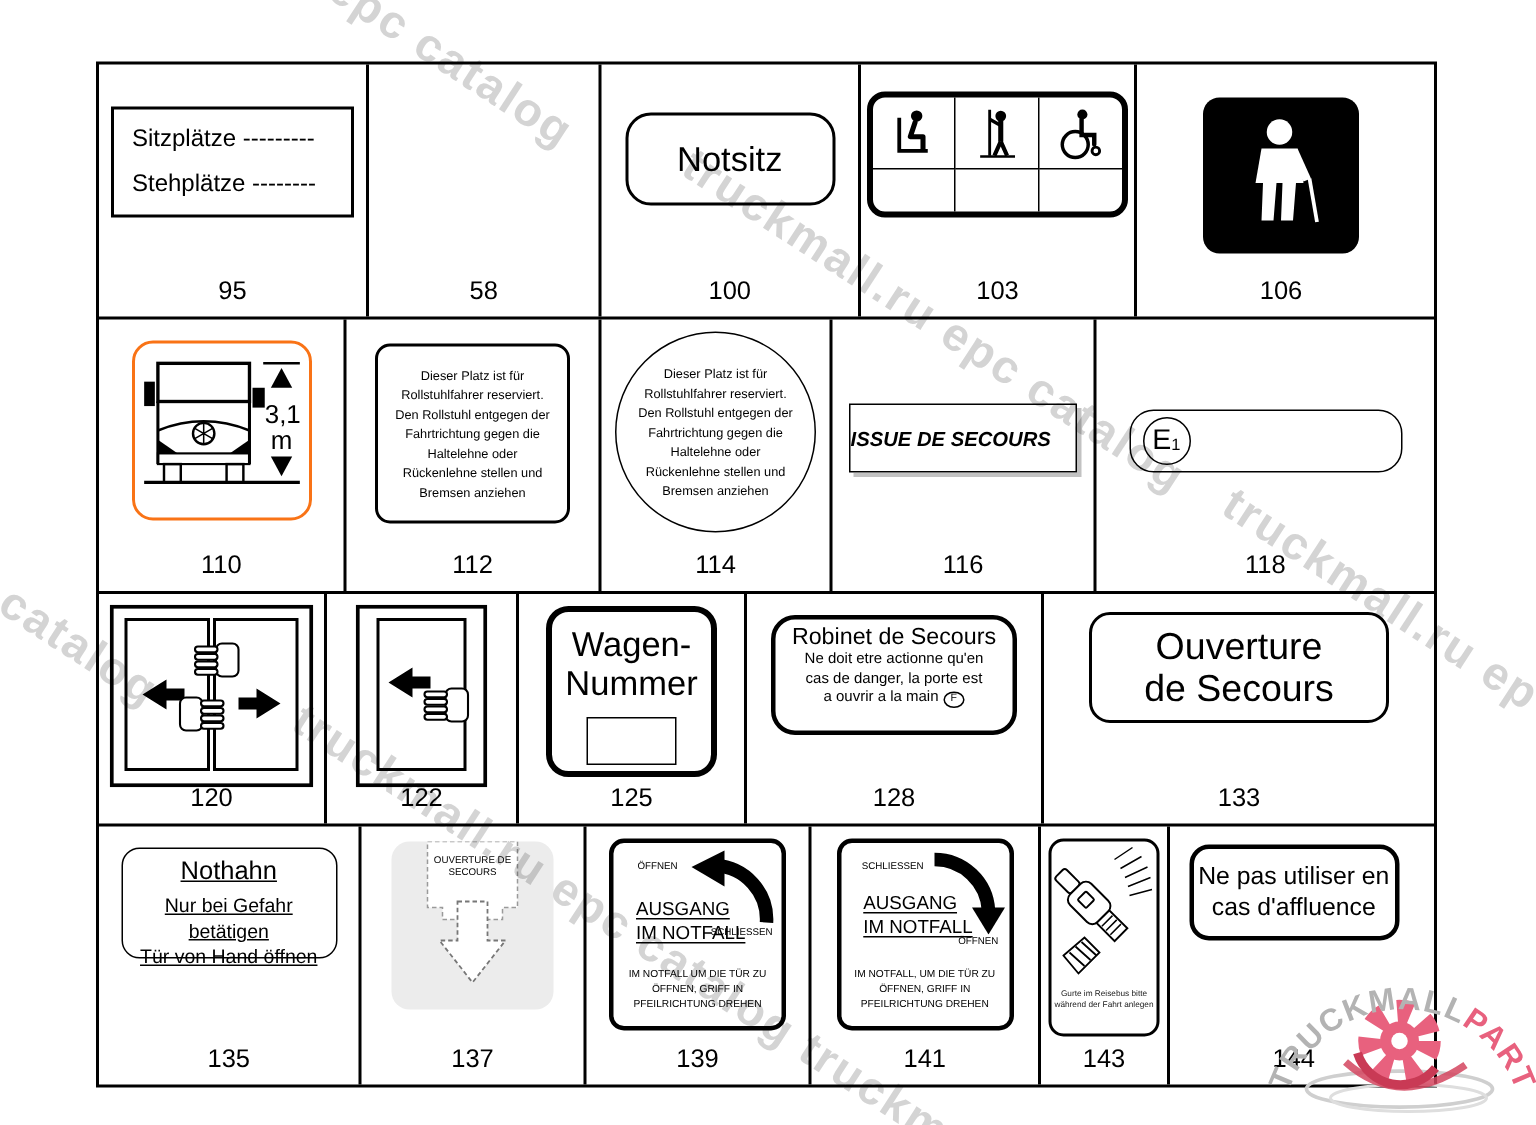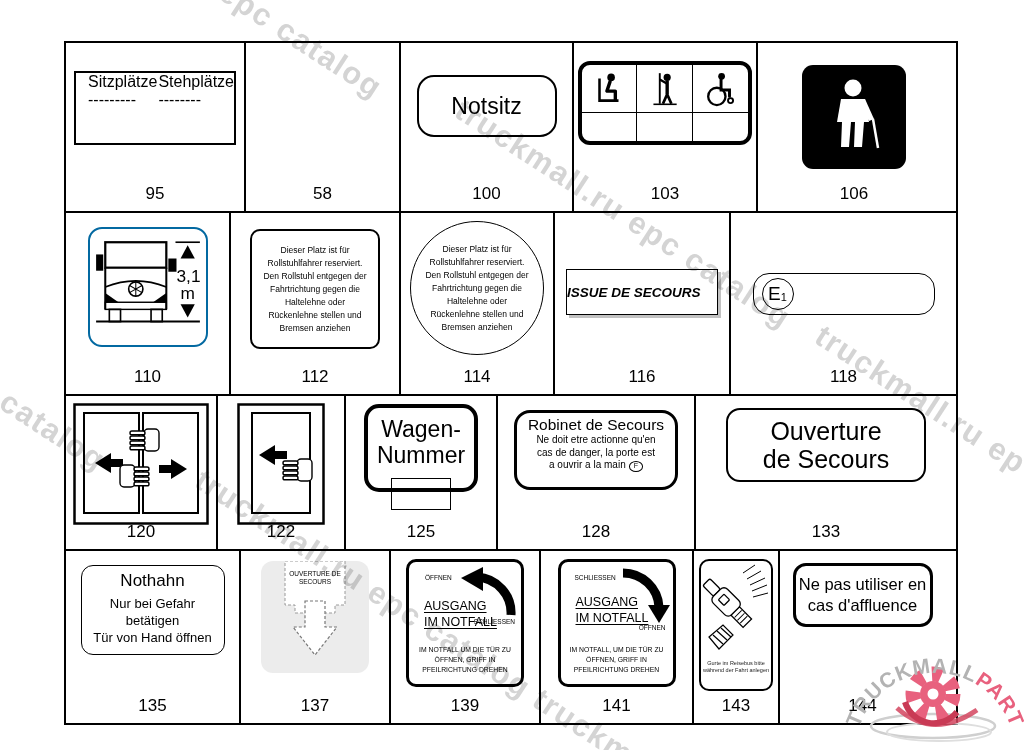--- a/index.html
+++ b/index.html
@@ -16,55 +16,55 @@
          box-sizing:border-box;z-index:1;}
   .row{display:flex;box-sizing:border-box;border-bottom:2px solid #000;}
   .row:last-child{border-bottom:none;}
   .cell{position:relative;box-sizing:border-box;border-right:2px solid #000;
         display:flex;flex-direction:column;align-items:center;}
   .cell.last{border-right:none;}
   .num{position:absolute;bottom:7px;left:0;width:100%;text-align:center;font-size:17px;}
   svg{display:block;}
   
   .s95{width:162px;height:74px;border:2px solid #000;margin-top:28px;box-sizing:border-box;
-       display:flex;flex-direction:row;justify-content:space-evenly;padding-left:12px;font-size:16px;}
+       display:flex;flex-direction:column;justify-content:space-evenly;padding-left:12px;font-size:16px;}
   .s98{width:118px;height:118px;border:4px solid #000;border-radius:14px;margin-top:18px;box-sizing:border-box;
        display:flex;flex-direction:column;align-items:center;justify-content:center;gap:7px;text-align:center;}
   .s98 .sm{font-size:11.5px;letter-spacing:.4px;} .s98 .lg{font-size:21px;}
   .s100{width:140px;height:62px;border:2px solid #000;border-radius:17px;margin-top:32px;box-sizing:border-box;
         display:flex;align-items:center;justify-content:center;font-size:23px;}
   .s103{width:174px;height:84px;border:4px solid #000;border-radius:12px;margin-top:18px;box-sizing:border-box;
         display:grid;grid-template-columns:1fr 1fr 1fr;grid-template-rows:48px 1fr;}
   .s103 > div{display:flex;align-items:center;justify-content:center;}
   .s103 > div:nth-child(1),.s103 > div:nth-child(2),.s103 > div:nth-child(4),.s103 > div:nth-child(5){border-right:1.5px solid #000;}
   .s103 > div:nth-child(1),.s103 > div:nth-child(2),.s103 > div:nth-child(3){border-bottom:1.5px solid #000;}
   .s106{width:104px;height:104px;background:#000;border-radius:11px;margin-top:22px;
         display:flex;align-items:center;justify-content:center;}
-  .s110{width:120px;height:120px;border:2px solid #0369a1;border-radius:14px;margin-top:14px;box-sizing:border-box;}
+  .s110{width:120px;height:120px;border:2px solid #f97316;border-radius:14px;margin-top:14px;box-sizing:border-box;}
   .s112{width:130px;height:120px;border:2px solid #000;border-radius:10px;margin-top:16px;box-sizing:border-box;
         display:flex;flex-direction:column;justify-content:center;gap:3px;text-align:center;font-size:8.5px;}
   .s114{width:134px;height:134px;border:1.5px solid #000;border-radius:50%;margin-top:8px;box-sizing:border-box;
         display:flex;flex-direction:column;justify-content:center;gap:3px;text-align:center;font-size:8.5px;}
   .s116{width:152px;height:46px;border:1.5px solid #000;box-shadow:3px 3px 0 #c2c2c2;margin-top:56px;box-sizing:border-box;
         display:flex;align-items:center;font-style:italic;font-weight:bold;font-size:13.5px;}
   .s118{width:182px;height:42px;border:1.5px solid #000;border-radius:16px;margin-top:60px;box-sizing:border-box;
         display:flex;align-items:center;padding-left:8px;}
   .emark{width:30px;height:30px;border:1.5px solid #000;border-radius:50%;display:flex;align-items:center;justify-content:center;}
   .emark .E{font-size:19px;} .emark .one{font-size:11px;margin-top:6px;}
-  .s125{width:114px;height:88px;border:4px solid #000;border-radius:15px;margin-top:8px;box-sizing:border-box;
+  .s125{width:114px;height:114px;border:4px solid #000;border-radius:15px;margin-top:8px;box-sizing:border-box;
         text-align:center;font-size:23px;line-height:1.15;padding-top:8px;}
   .numbox{width:58px;height:30px;border:1.5px solid #000;margin:9px auto 0;}
   .s128{width:164px;height:80px;border:3.5px solid #000;border-radius:16px;margin-top:14px;box-sizing:border-box;
         text-align:center;padding-top:3px;}
   .s128 .t{font-size:15.5px;} .s128 .l{font-size:10px;line-height:1.25;display:block;}
   .fbadge{display:inline-block;border:1px solid #000;border-radius:50%;font-size:7px;padding:0 4px;margin-left:3px;}
   .s133{width:200px;height:74px;border:2px solid #000;border-radius:14px;margin-top:12px;box-sizing:border-box;
         display:flex;flex-direction:column;align-items:center;justify-content:center;font-size:25px;line-height:1.12;}
-  .s135{width:144px;height:90px;border:1.5px solid #000;border-radius:12px;margin-top:14px;box-sizing:border-box;
-        text-align:center;padding-top:5px;}
+  .s135{width:144px;height:74px;border:1.5px solid #000;border-radius:12px;margin-top:14px;box-sizing:border-box;
+        text-align:center;padding-top:5px;text-decoration:underline;}
   .s135 .t{font-size:17px;margin-bottom:5px;} .s135 .l{font-size:13px;line-height:1.3;display:block;}
   .s137{width:108px;height:112px;background:#ececec;border-radius:12px;margin-top:10px;position:relative;}
   .s137 .lbl{position:absolute;top:9px;left:0;width:100%;text-align:center;font-size:6.5px;line-height:1.3;z-index:2;}
   .s139,.s141{width:118px;height:128px;border:3.5px solid #000;border-radius:10px;margin-top:8px;box-sizing:border-box;position:relative;}
   .tiny{position:absolute;font-size:6.5px;}
   .exit-title{position:absolute;left:15px;top:36px;font-size:12.5px;line-height:1.3;
               text-decoration:underline;text-underline-offset:2px;}
   .s141 .exit-title{top:32px;}
   .bottext{position:absolute;bottom:9px;left:0;width:100%;text-align:center;font-size:6.8px;line-height:1.45;}
   .arr-svg{position:absolute;top:3px;right:2px;}

